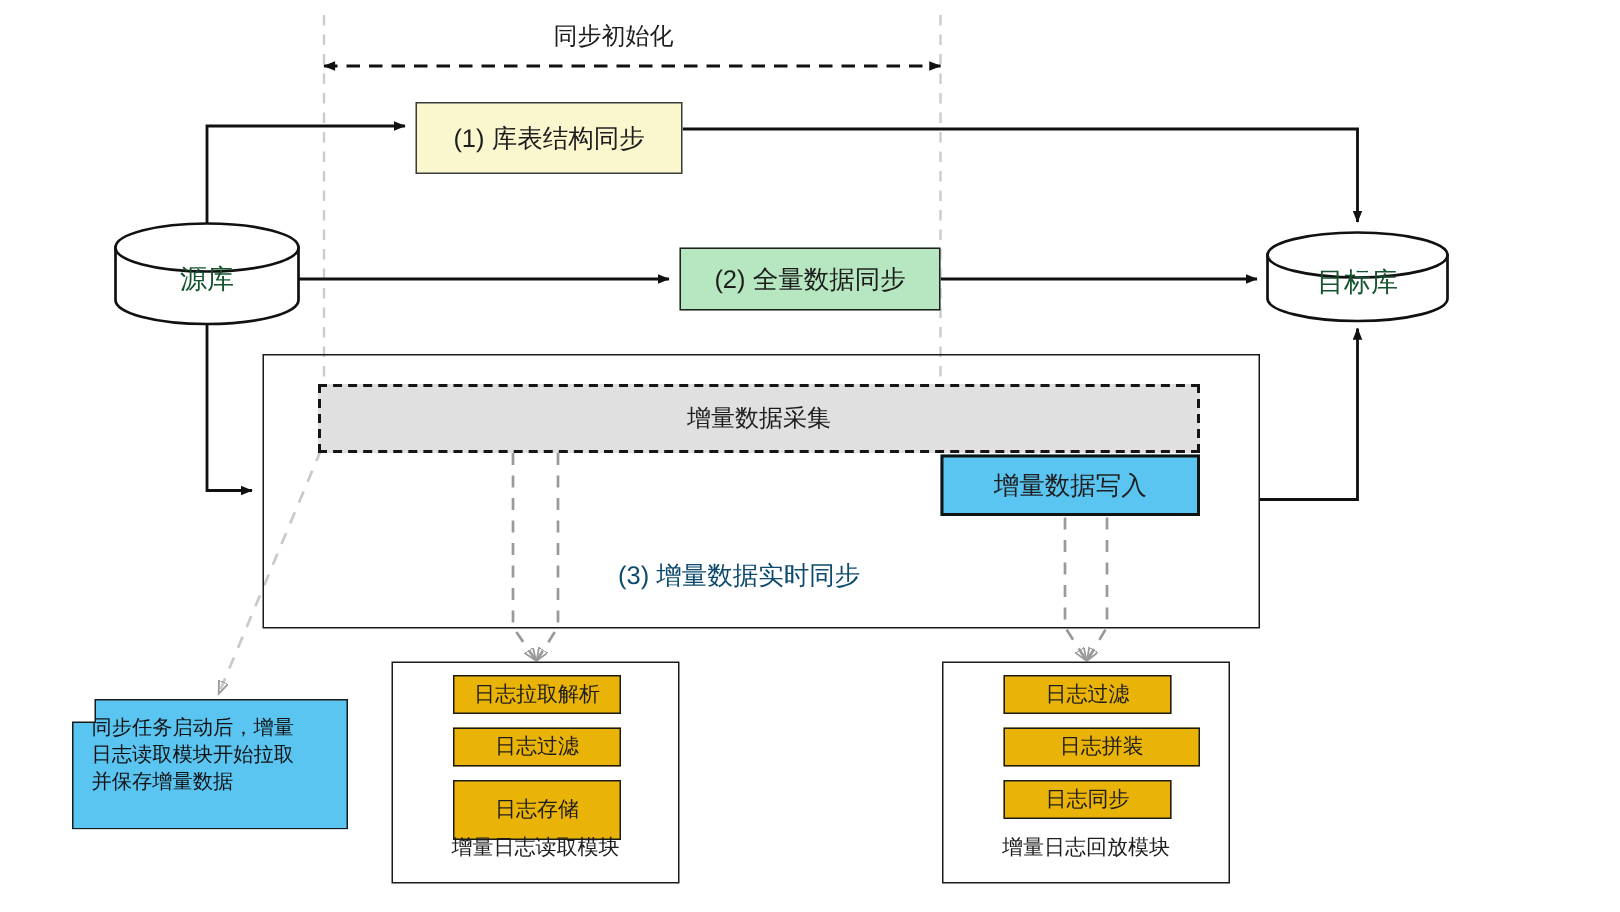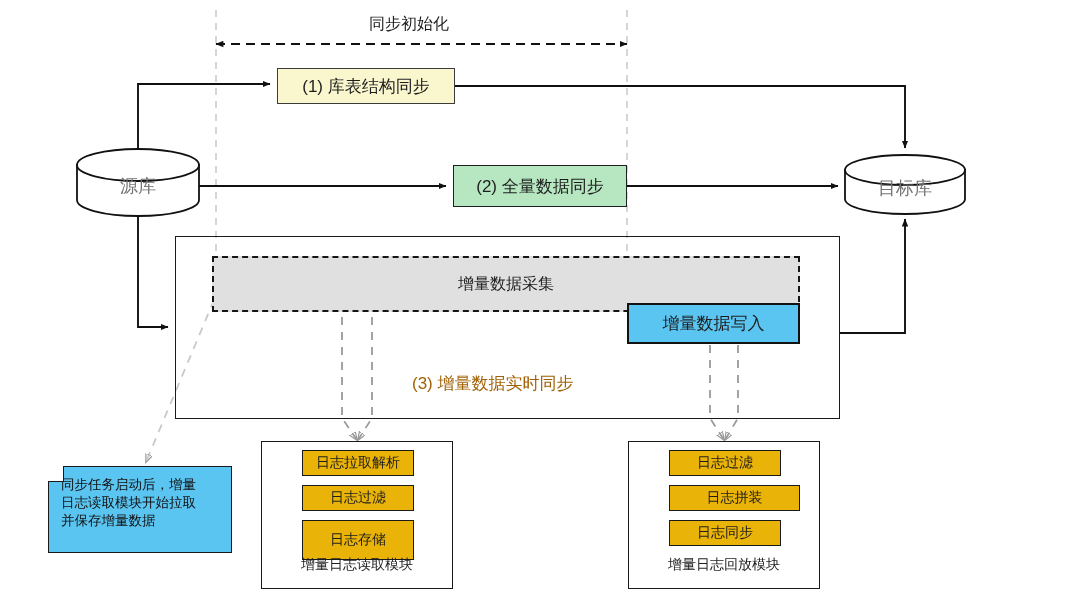--- a/index.html
+++ b/index.html
@@ -6,31 +6,31 @@
   body{font-family:"Liberation Sans","DejaVu Sans",sans-serif;}
   #stage{position:relative;width:1080px;height:608px;background:#fff;overflow:hidden;}
   #stage svg.layer{position:absolute;left:0;top:0;width:1080px;height:608px;pointer-events:none;}
   .box{position:absolute;box-sizing:border-box;display:flex;align-items:center;justify-content:center;
        text-align:center;color:#1d1d1d;}
   .b-schema{background:#FAF7CF;border:1.6px solid #3b3b3b;font-size:17px;}
   .b-full{background:#B6E7C0;border:1.6px solid #1f1f1f;font-size:17px;}
   .b-write{background:#5BC5F2;border:2px solid #121212;font-size:17px;}
   .b-capture{background:#E0E0E0;border:2px dashed #151515;font-size:16px;}
   .sect3{background:transparent;border:1.8px solid #1a1a1a;}
-  .sect3-label{position:absolute;font-size:17px;color:#a16207;white-space:nowrap;}
+  .sect3-label{position:absolute;font-size:17px;color:#0c4a6e;white-space:nowrap;}
   .modbox{background:#fff;border:1.6px solid #1a1a1a;}
   .mod-item{position:absolute;box-sizing:border-box;background:#eab308;border:1.4px solid #1a1a1a;
             display:flex;align-items:center;justify-content:center;font-size:14px;color:#1d1d1d;}
   .mod-title{position:absolute;font-size:14px;color:#1d1d1d;text-align:center;width:100%;left:0;}
   .note{position:absolute;box-sizing:border-box;background:#5BC5F2;border:1.6px solid #1a1a1a;
         font-size:13.5px;line-height:18px;color:#111;padding:9px 0 6px 12px;text-align:left;
         clip-path:polygon(14px 0, 100% 0, 100% 100%, 0 100%, 0 14px);}
   .note-fold{position:absolute;width:15px;height:15px;border-right:1.4px solid #1a1a1a;
              border-bottom:1.4px solid #1a1a1a;background:#fff;transform:rotate(0deg);}
-  .db-label{position:absolute;font-size:18px;color:#737373;text-align:center;}
+  .db-label{position:absolute;font-size:18px;color:#14532d;text-align:center;}
   .toptitle{position:absolute;font-size:16px;color:#1d1d1d;white-space:nowrap;}
 </style>
 </head>
 <body>
 
 <div id="stage">
 
   <svg class="layer">
     <defs>
       <marker id="arrow" markerWidth="9" markerHeight="9" refX="7.5" refY="3.2" orient="auto" markerUnits="userSpaceOnUse">
@@ -100,28 +100,28 @@
       <path d="M710,345 L710,418 L724,440" marker-end="url(#garrow)"></path>
       <path d="M738,345 L738,418 L725,440" marker-end="url(#garrow)"></path>
     </g>
   </svg>
 
   <div class="toptitle" style="left:369px;top:14px;">同步初始化</div>
 
   <div class="db-label" style="left:77px;top:174px;width:122px;">源库</div>
   <div class="db-label" style="left:845px;top:176px;width:120px;">目标库</div>
 
-  <div class="box b-schema" style="left:277px;top:68px;width:178px;height:36px;">(1) 库表结构同步</div>
+  <div class="box b-schema" style="left:277px;top:68px;width:178px;height:48px;">(1) 库表结构同步</div>
 
   <div class="box b-full" style="left:453px;top:165px;width:174px;height:42px;">(2) 全量数据同步</div>
 
   <div class="box sect3" style="left:175px;top:236px;width:665px;height:183px;"></div>
   <div class="sect3-label" style="left:412px;top:372px;">(3) 增量数据实时同步</div>
 
-  <div class="box b-capture" style="left:212px;top:256px;width:588px;height:56px;">增量数据采集</div>
+  <div class="box b-capture" style="left:212px;top:256px;width:588px;height:46px;">增量数据采集</div>
 
   <div class="box b-write" style="left:627px;top:303px;width:173px;height:41px;">增量数据写入</div>
 
   <div class="note" style="left:48px;top:466px;width:184px;height:87px;">
     <div>
       <div>同步任务启动后，增量</div>
       <div>日志读取模块开始拉取</div>
       <div>并保存增量数据</div>
     </div>
   </div>

